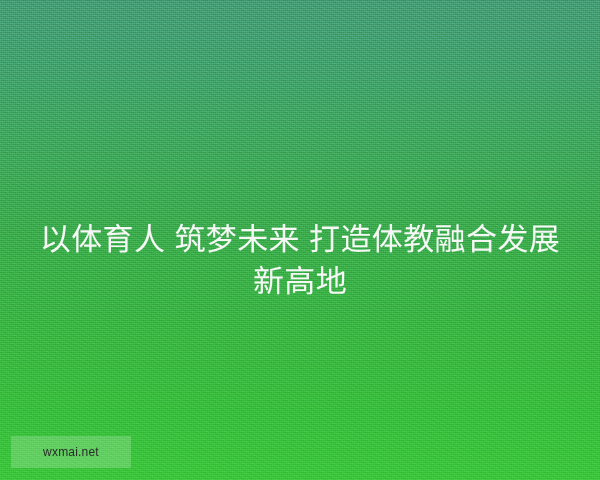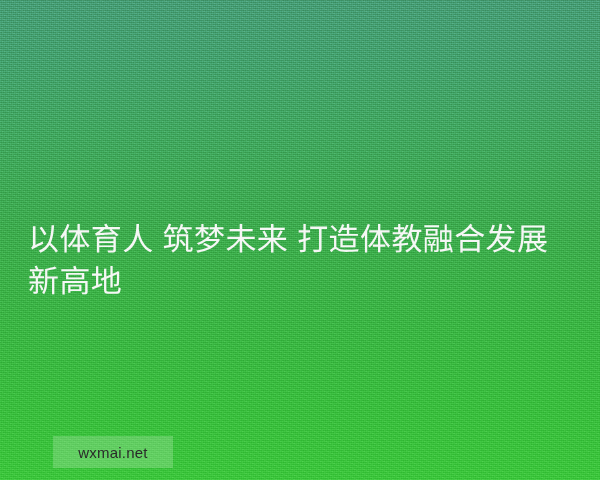--- a/index.html
+++ b/index.html
@@ -103,20 +103,21 @@
   }
 
   
   .banner__headline {
     position: absolute;
     left: 0;
     right: 0;
     top: 198px;
     padding: 0 28px;
     box-sizing: border-box;
+    text-align: center;
     color: #f5f7f5;
     font-size: 31px;
     line-height: 42px;
     font-weight: 400;
     letter-spacing: 0.4px;
     white-space: normal;
     word-break: break-word;
   }
 
   
@@ -124,25 +125,24 @@
     position: absolute;
     left: 11px;
     top: 436px;
     width: 120px;
     height: 32px;
     display: flex;
     align-items: center;
     justify-content: center;
     background: rgba(190, 235, 185, 0.30);
     color: #2a2a2a;
-    font-size: 15px;
+    font-size: 12px;
     line-height: 1;
     letter-spacing: 0.2px;
     box-sizing: border-box;
-    margin-left: 42px;
   }
 </style>
 </head>
 <body>
 
 <div class="banner">
 
   <div class="banner__gradient"></div>
 
   <div class="banner__noise"></div>

